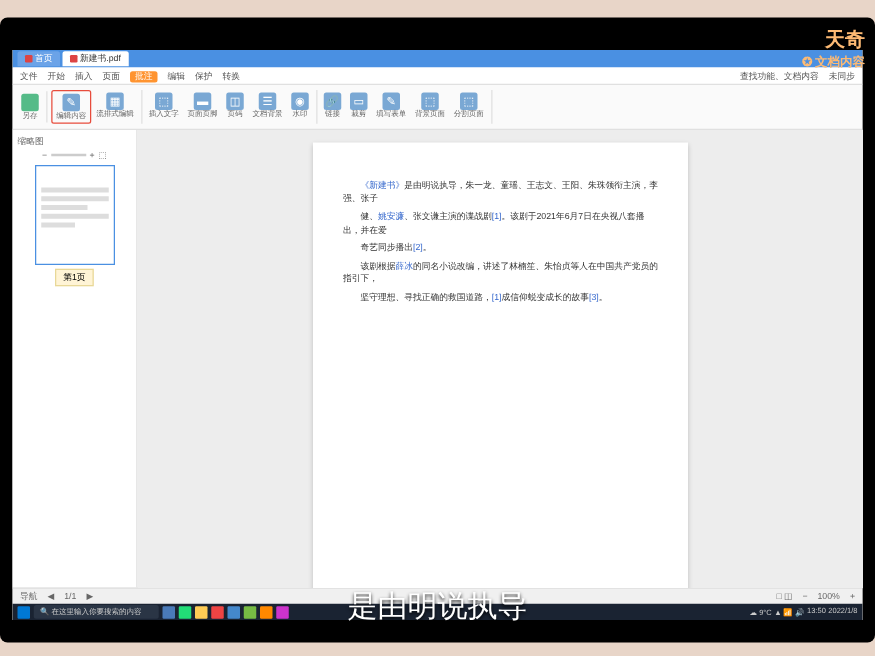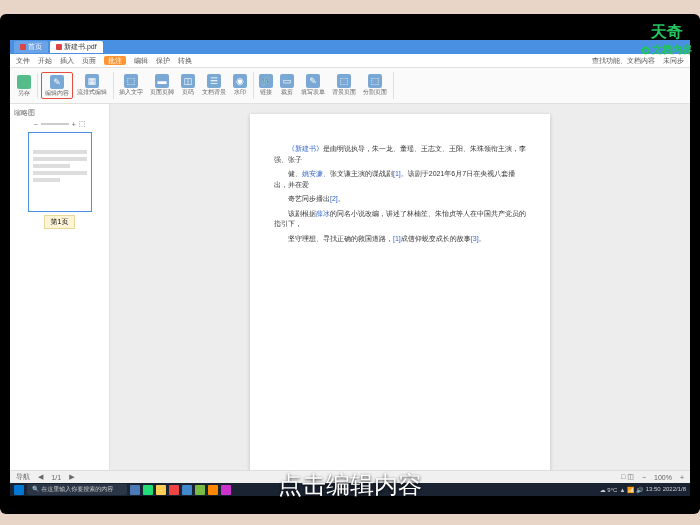--- a/index.html
+++ b/index.html
@@ -1,19 +1,19 @@
 <!DOCTYPE html>
 <html><head>
 <meta charset="utf-8">
 <style>
 *{margin:0;padding:0;box-sizing:border-box;font-family:"Microsoft YaHei",sans-serif}
 body{width:700px;height:525px;background:#e8d5c8;overflow:hidden;position:relative}
 .monitor{position:absolute;top:14px;left:0;width:700px;height:500px;background:#000;border-radius:6px}
 .screen{position:absolute;top:26px;left:10px;right:10px;bottom:18px;background:#fff;overflow:hidden}
-.watermark{position:absolute;top:8px;right:8px;color:#22c55e;font-size:16px;font-weight:bold;z-index:100;text-align:center}
+.watermark{position:absolute;top:8px;right:8px;color:#fdba74;font-size:16px;font-weight:bold;z-index:100;text-align:right}
 .watermark .sub{font-size:10px;display:flex;align-items:center;gap:2px}
 .watermark .sub::before{content:"✪";font-size:10px}
 .titlebar{height:14px;background:#4a90e2;display:flex;align-items:center;padding:0 4px;font-size:7px;color:#fff}
 .tab-strip{display:flex;gap:2px}
 .tab{background:#6ba3e8;padding:1px 6px;border-radius:2px 2px 0 0;display:flex;align-items:center;gap:2px}
 .tab.active{background:#fff;color:#333}
 .tab-icon{width:6px;height:6px;background:#d44;border-radius:1px}
 .menubar{height:14px;background:#fff;border-bottom:1px solid #e0e0e0;display:flex;align-items:center;padding:0 6px;gap:10px;font-size:7px;color:#555}
 .menubar .r{margin-left:auto;display:flex;gap:8px}
 .menu-item.active{background:#ff9430;color:#fff;padding:1px 4px;border-radius:2px}
@@ -196,13 +196,13 @@
         <span>☁ <span>9°C</span></span>
         <span>▲ 📶 🔊</span>
         <span>13:50</span>
         <span>2022/1/8</span>
       </div>
     </div>
 
   </div>
 </div>
 
-<div class="caption">点击编辑内容</div>
+<div class="caption">是由明说执导</div>
 
 </body></html>

